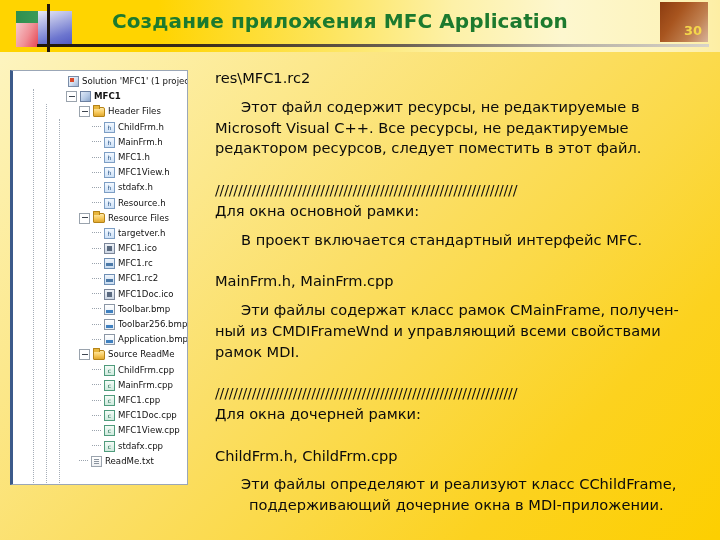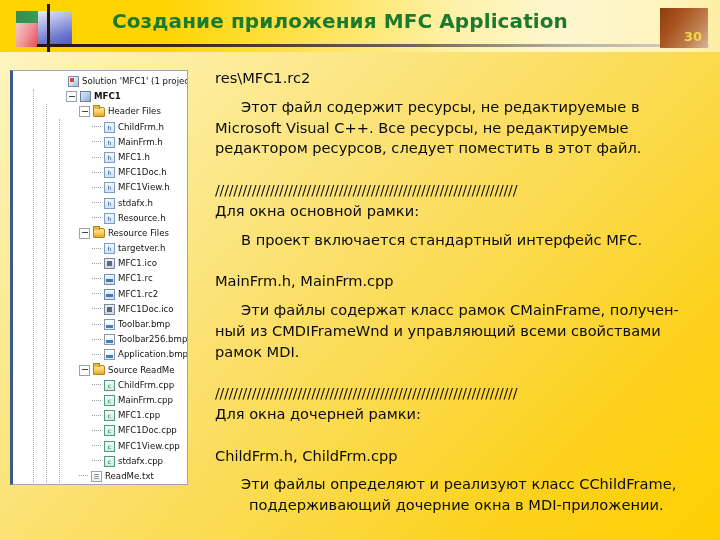--- a/index.html
+++ b/index.html
@@ -85,21 +85,21 @@
     font-size: 20px;
     font-weight: bold;
     color: #1c7a2e;
     letter-spacing: 0.1px;
     white-space: nowrap;
   }
 
   
   .page-badge {
     position: absolute;
-    right: 12px; top: 8px;
+    right: 12px; top: 2px;
     width: 48px; height: 40px;
     background: linear-gradient(125deg, #8c3c10 0%, #a8551f 35%, #c08050 70%, #d8b39a 100%);
   }
   .page-badge span {
     position: absolute;
     right: 6px; bottom: 4px;
     font-family: "DejaVu Sans", sans-serif;
     font-size: 13px;
     font-weight: bold;
     color: #f5d74a;
@@ -331,26 +331,20 @@
         <div class="trow">
           <span class="indent i3"></span>
           <span class="stub"></span>
           <span class="ico ico-h">h</span>
           <span class="lbl">MFC1.h</span>
         </div>
         <div class="trow">
           <span class="indent i3"></span>
           <span class="stub"></span>
           <span class="ico ico-h">h</span>
-          <span class="lbl">MFC1Doc.h</span>
-        </div>
-        <div class="trow">
-          <span class="indent i3"></span>
-          <span class="stub"></span>
-          <span class="ico ico-h">h</span>
           <span class="lbl">MFC1View.h</span>
         </div>
         <div class="trow">
           <span class="indent i3"></span>
           <span class="stub"></span>
           <span class="ico ico-h">h</span>
           <span class="lbl">stdafx.h</span>
         </div>
         <div class="trow">
           <span class="indent i3"></span>

